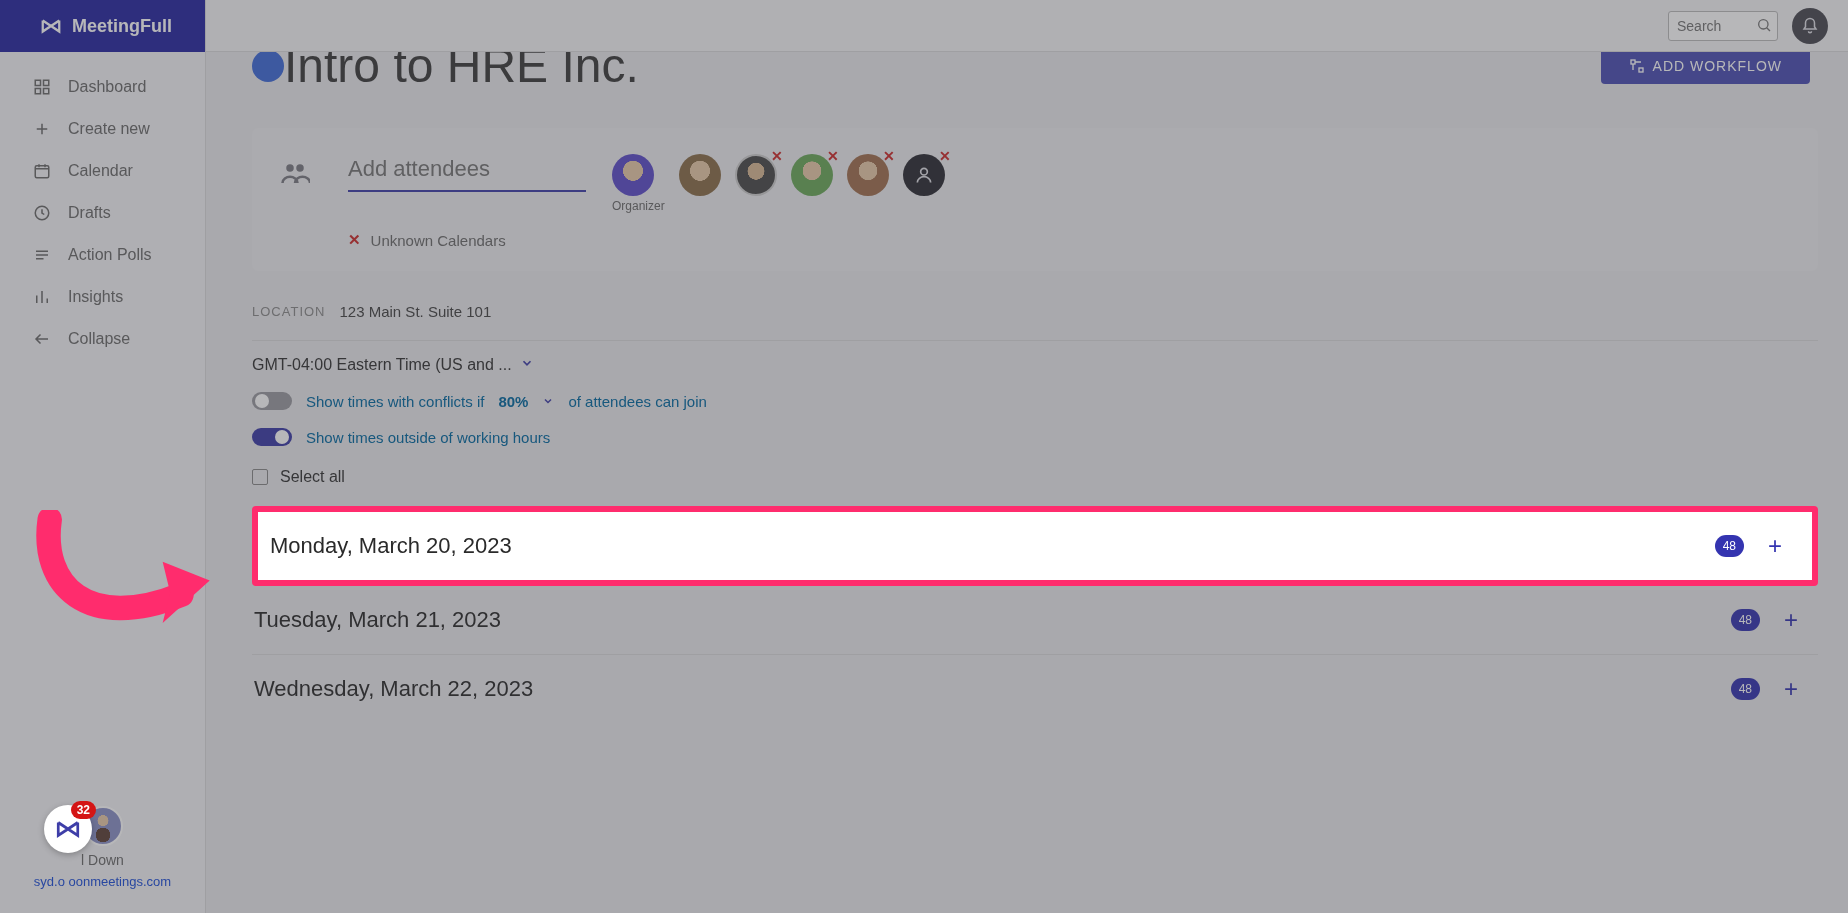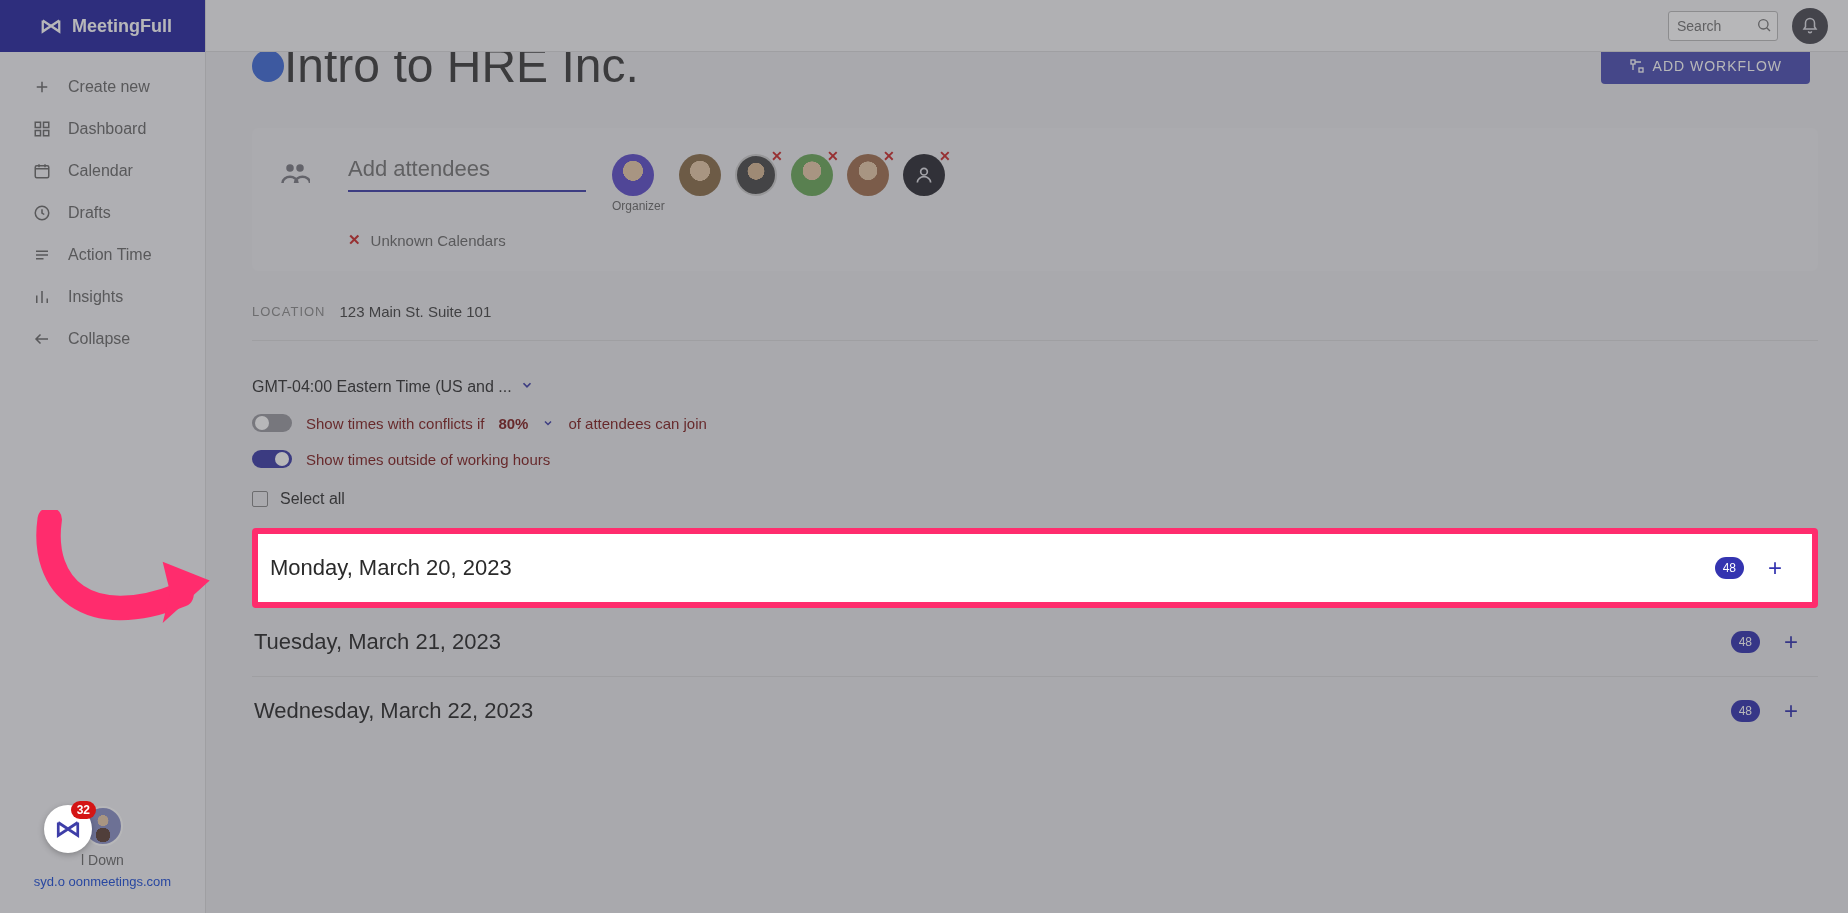--- a/index.html
+++ b/index.html
@@ -139,24 +139,24 @@
   .meta-row {
     display:flex; align-items:center; gap:14px; padding:6px 0;
     font-size:15px; color:#444;
   }
   .meta-label {
     color:#8a8a8a; font-size:13px; letter-spacing:1px; text-transform:uppercase;
     min-width:60px;
   }
   .meta-sep { height:1px; background:var(--border); margin:14px 0; }
 
-  .tz-row { display:flex; align-items:center; gap:8px; font-size:16px; color:#333; margin-top:37px; }
+  .tz-row { display:flex; align-items:center; gap:8px; font-size:16px; color:#333; margin-top:15px; }
   .chev { color:#3e3ea8; }
 
-  .toggle-row { display:flex; align-items:center; gap:14px; font-size:15px; color:#7f1d1d; margin-top:18px; }
+  .toggle-row { display:flex; align-items:center; gap:14px; font-size:15px; color:#0369a1; margin-top:18px; }
   .toggle { width:40px; height:18px; border-radius:10px; position:relative; cursor:pointer; }
   .toggle.off { background:#9a9aa0; }
   .toggle.on  { background:#3b3ba6; }
   .toggle .knob { position:absolute; top:2px; width:14px; height:14px; border-radius:50%; background:#fff; }
   .toggle.off .knob { left:3px; }
   .toggle.on  .knob { right:3px; }
 
   .check-row { display:flex; align-items:center; gap:12px; margin-top:22px; font-size:16px; color:#333; }
   .check-box { width:16px; height:16px; border:1.5px solid #888; border-radius:2px; cursor:pointer; }
 
@@ -202,52 +202,52 @@
   <div class="brand">
     <svg width="22" height="22" viewBox="0 0 24 24" fill="none" stroke="#fff" stroke-width="2.5">
       <path d="M3 6l9 6 9-6M3 6v12l9-6 9 6V6"></path>
     </svg>
     <span>MeetingFull</span>
   </div>
 
   <nav class="side-list">
     <div class="side-item">
       <svg width="18" height="18" viewBox="0 0 24 24" stroke="#6a6a6a" stroke-width="2" fill="none">
-          <path d="M12 5v14M5 12h14"></path>
-        </svg>
-      <span>Create new</span>
-    </div>
-    <div class="side-item">
-      <svg width="18" height="18" viewBox="0 0 24 24" stroke="#6a6a6a" stroke-width="2" fill="none">
           <rect x="3" y="3" width="7" height="7"></rect>
           <rect x="14" y="3" width="7" height="7"></rect>
           <rect x="3" y="14" width="7" height="7"></rect>
           <rect x="14" y="14" width="7" height="7"></rect>
         </svg>
       <span>Dashboard</span>
     </div>
     <div class="side-item">
       <svg width="18" height="18" viewBox="0 0 24 24" stroke="#6a6a6a" stroke-width="2" fill="none">
+          <path d="M12 5v14M5 12h14"></path>
+        </svg>
+      <span>Create new</span>
+    </div>
+    <div class="side-item">
+      <svg width="18" height="18" viewBox="0 0 24 24" stroke="#6a6a6a" stroke-width="2" fill="none">
           <rect x="3" y="5" width="18" height="16" rx="2"></rect>
           <path d="M3 9h18M8 3v4M16 3v4"></path>
         </svg>
       <span>Calendar</span>
     </div>
     <div class="side-item">
       <svg width="18" height="18" viewBox="0 0 24 24" stroke="#6a6a6a" stroke-width="2" fill="none">
           <circle cx="12" cy="12" r="9"></circle>
           <path d="M12 7v5l3 2"></path>
         </svg>
       <span>Drafts</span>
     </div>
     <div class="side-item">
       <svg width="18" height="18" viewBox="0 0 24 24" stroke="#6a6a6a" stroke-width="2" fill="none">
           <path d="M4 7h16M4 12h16M4 17h10"></path>
         </svg>
-      <span>Action Time</span>
+      <span>Action Polls</span>
     </div>
     <div class="side-item">
       <svg width="18" height="18" viewBox="0 0 24 24" stroke="#6a6a6a" stroke-width="2" fill="none">
           <path d="M5 20V10M12 20V4M19 20v-6"></path>
         </svg>
       <span>Insights</span>
     </div>
     <div class="side-item">
       <svg width="18" height="18" viewBox="0 0 24 24" stroke="#6a6a6a" stroke-width="2" fill="none">
           <path d="M20 12H4M10 6l-6 6 6 6"></path>

